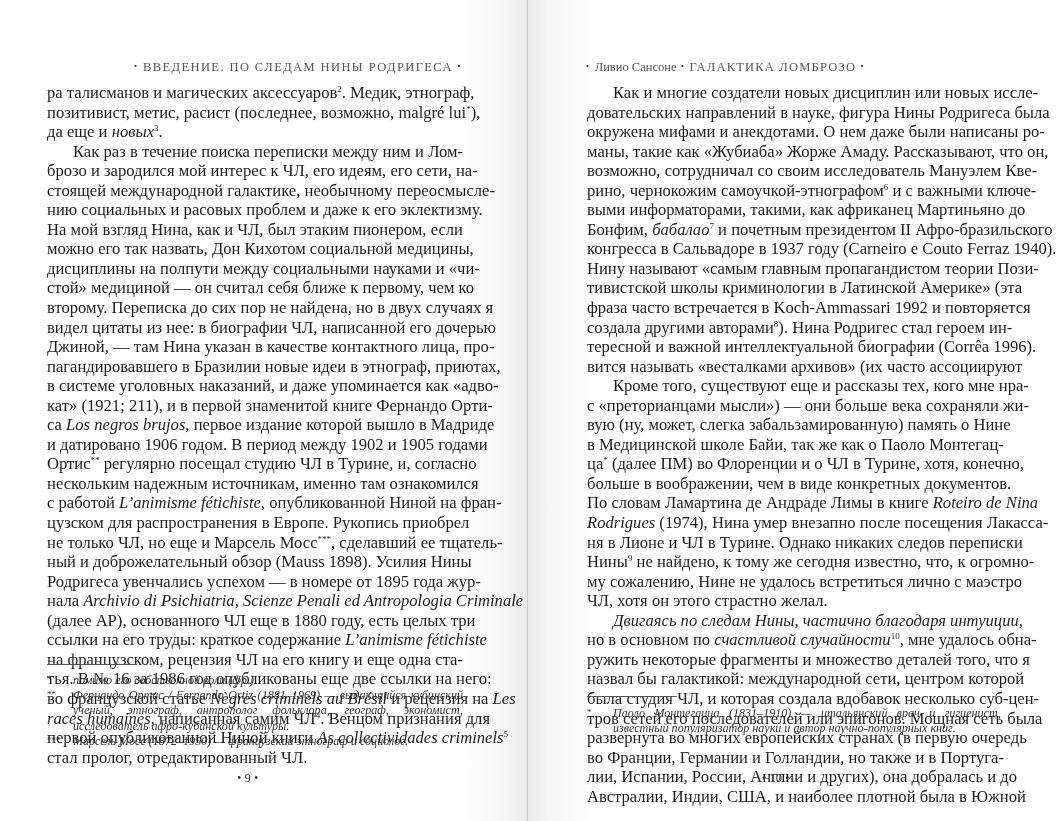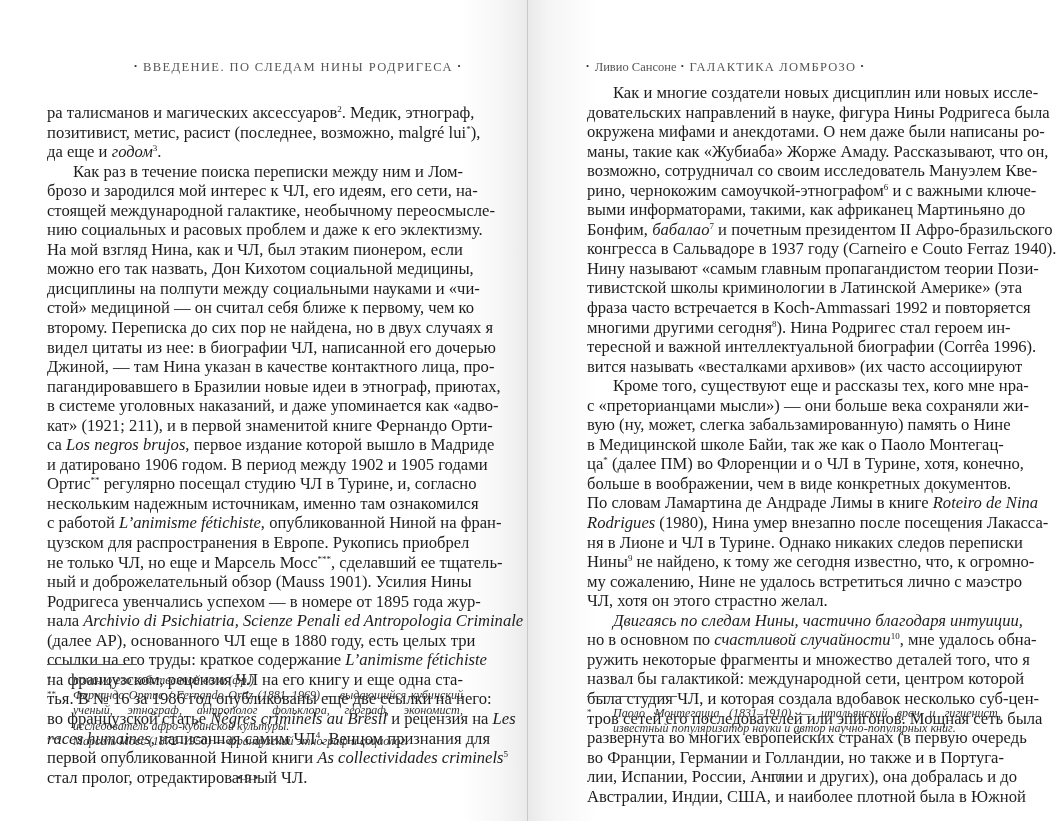--- a/index.html
+++ b/index.html
@@ -28,21 +28,21 @@
   .page-right .running-head { left: 58px; letter-spacing: 1.2px; }
   .running-head .author { letter-spacing: 0; font-style: normal; }
   .bullet { font-size: 9px; vertical-align: 2px; color: #333; }
 
   .body {
     position: absolute; top: 83px;
     font-family: "Liberation Serif", serif;
     font-size: 16.6px; line-height: 19.55px;
     text-align: justify; hyphens: manual;
   }
-  .page-left .body { left: 47px; width: 416px; margin-top: 20px; }
+  .page-left .body { left: 47px; width: 416px; }
   .page-right .body { left: 59px; width: 414px; }
   .body p { margin: 0; }
   .line { display: block; text-align: justify; text-align-last: justify; white-space: nowrap; }
   .line.last { text-align-last: left; }
   sup { font-size: 9px; line-height: 0; vertical-align: 6px; }
   i { font-style: italic; }
 
   .fn-rule { position: absolute; height: 1px; background: #555; width: 90px; }
   .page-left .fn-rule { left: 47px; top: 664px; }
   .page-right .fn-rule { left: 59px; top: 696px; }
@@ -74,21 +74,21 @@
   <div class="page page-left">
     <div class="running-head">
       <span class="bullet">•</span>
       <span>ВВЕДЕНИЕ. ПО СЛЕДАМ НИНЫ РОДРИГЕСА</span>
       <span class="bullet">•</span>
     </div>
     <div class="body">
         <p>
           <span class="line"><span>ра талисманов и магических аксессуаров</span><sup>2</sup><span>. Медик, этнограф,</span></span>
           <span class="line"><span>позитивист, метис, расист (последнее, возможно, malgré lui</span><sup>*</sup><span>),</span></span>
-          <span class="line last"><span>да еще и </span><i>годом</i><sup>3</sup><span>.</span></span>
+          <span class="line last"><span>да еще и </span><i>новых</i><sup>3</sup><span>.</span></span>
         </p>
         <p>
           <span class="line" style="text-indent: 26px;"><span>Как раз в течение поиска переписки между ним и Лом-</span></span>
           <span class="line"><span>брозо и зародился мой интерес к ЧЛ, его идеям, его сети, на-</span></span>
           <span class="line"><span>стоящей международной галактике, необычному переосмысле-</span></span>
           <span class="line"><span>нию социальных и расовых проблем и даже к его эклектизму.</span></span>
           <span class="line"><span>На мой взгляд Нина, как и ЧЛ, был этаким пионером, если</span></span>
           <span class="line"><span>можно его так назвать, Дон Кихотом социальной медицины,</span></span>
           <span class="line"><span>дисциплины на полпути между социальными науками и «чи-</span></span>
           <span class="line"><span>стой» медициной — он считал себя ближе к первому, чем ко</span></span>
@@ -98,21 +98,21 @@
           <span class="line"><span>пагандировавшего в Бразилии новые идеи в этнограф, приютах,</span></span>
           <span class="line"><span>в системе уголовных наказаний, и даже упоминается как «адво-</span></span>
           <span class="line"><span>кат» (1921; 211), и в первой знаменитой книге Фернандо Орти-</span></span>
           <span class="line"><span>са </span><i>Los negros brujos</i><span>, первое издание которой вышло в Мадриде</span></span>
           <span class="line"><span>и датировано 1906 годом. В период между 1902 и 1905 годами</span></span>
           <span class="line"><span>Ортис</span><sup>**</sup><span> регулярно посещал студию ЧЛ в Турине, и, согласно</span></span>
           <span class="line"><span>нескольким надежным источникам, именно там ознакомился</span></span>
           <span class="line"><span>с работой </span><i>L’animisme fétichiste</i><span>, опубликованной Ниной на фран-</span></span>
           <span class="line"><span>цузском для распространения в Европе. Рукопись приобрел</span></span>
           <span class="line"><span>не только ЧЛ, но еще и Марсель Мосс</span><sup>***</sup><span>, сделавший ее тщатель-</span></span>
-          <span class="line"><span>ный и доброжелательный обзор (Mauss 1901). Усилия Нины</span></span>
+          <span class="line"><span>ный и доброжелательный обзор (Mauss 1898). Усилия Нины</span></span>
           <span class="line"><span>Родригеса увенчались успехом — в номере от 1895 года жур-</span></span>
           <span class="line"><span>нала </span><i>Archivio di Psichiatria, Scienze Penali ed Antropologia Criminale</i></span>
           <span class="line"><span>(далее АР), основанного ЧЛ еще в 1880 году, есть целых три</span></span>
           <span class="line"><span>ссылки на его труды: краткое содержание </span><i>L’animisme fétichiste</i></span>
           <span class="line"><span>на французском, рецензия ЧЛ на его книгу и еще одна ста-</span></span>
           <span class="line"><span>тья. В № 16 за 1986 год опубликованы еще две ссылки на него:</span></span>
           <span class="line"><span>во французской статье </span><i>Nègres criminels au Brésil</i><span> и рецензия на </span><i>Les</i></span>
           <span class="line"><i>races humaines</i><span>, написанная самим ЧЛ</span><sup>4</sup><span>. Венцом признания для</span></span>
           <span class="line"><span>первой опубликованной Ниной книги </span><i>As collectividades criminels</i><sup>5</sup></span>
           <span class="line last"><span>стал пролог, отредактированный ЧЛ.</span></span>
@@ -153,33 +153,33 @@
           <span class="line"><span>окружена мифами и анекдотами. О нем даже были написаны ро-</span></span>
           <span class="line"><span>маны, такие как «Жубиаба» Жорже Амаду. Рассказывают, что он,</span></span>
           <span class="line"><span>возможно, сотрудничал со своим исследователь Мануэлем Кве-</span></span>
           <span class="line"><span>рино, чернокожим самоучкой-этнографом</span><sup>6</sup><span> и с важными ключе-</span></span>
           <span class="line"><span>выми информаторами, такими, как африканец Мартиньяно до</span></span>
           <span class="line"><span>Бонфим, </span><i>бабалао</i><sup>7</sup><span> и почетным президентом II Афро-бразильского</span></span>
           <span class="line"><span>конгресса в Сальвадоре в 1937 году (Carneiro e Couto Ferraz 1940).</span></span>
           <span class="line"><span>Нину называют «самым главным пропагандистом теории Пози-</span></span>
           <span class="line"><span>тивистской школы криминологии в Латинской Америке» (эта</span></span>
           <span class="line"><span>фраза часто встречается в Koch-Ammassari 1992 и повторяется</span></span>
-          <span class="line"><span>многими другими сегодня</span><sup>8</sup><span>). Нина Родригес стал героем ин-</span></span>
+          <span class="line"><span>создала другими авторами</span><sup>8</sup><span>). Нина Родригес стал героем ин-</span></span>
           <span class="line last"><span>тересной и важной интеллектуальной биографии (Corrêa 1996).</span></span>
         </p>
         <p>
           <span class="line"><span>вится называть «весталками архивов» (их часто ассоциируют</span></span>
           <span class="line" style="text-indent: 26px;"><span>Кроме того, существуют еще и рассказы тех, кого мне нра-</span></span>
           <span class="line"><span>с «преторианцами мысли») — они больше века сохраняли жи-</span></span>
           <span class="line"><span>вую (ну, может, слегка забальзамированную) память о Нине</span></span>
           <span class="line"><span>в Медицинской школе Байи, так же как о Паоло Монтегац-</span></span>
           <span class="line"><span>ца</span><sup>*</sup><span> (далее ПМ) во Флоренции и о ЧЛ в Турине, хотя, конечно,</span></span>
           <span class="line"><span>больше в воображении, чем в виде конкретных документов.</span></span>
           <span class="line"><span>По словам Ламартина де Андраде Лимы в книге </span><i>Roteiro de Nina</i></span>
-          <span class="line"><i>Rodrigues</i><span> (1980), Нина умер внезапно после посещения Лакасса-</span></span>
+          <span class="line"><i>Rodrigues</i><span> (1974), Нина умер внезапно после посещения Лакасса-</span></span>
           <span class="line"><span>ня в Лионе и ЧЛ в Турине. Однако никаких следов переписки</span></span>
           <span class="line"><span>Нины</span><sup>9</sup><span> не найдено, к тому же сегодня известно, что, к огромно-</span></span>
           <span class="line"><span>му сожалению, Нине не удалось встретиться лично с маэстро</span></span>
           <span class="line last"><span>ЧЛ, хотя он этого страстно желал.</span></span>
         </p>
         <p>
           <span class="line" style="text-indent: 26px; font-style: italic;"><span>Двигаясь по следам Нины, частично благодаря интуиции,</span></span>
           <span class="line"><span>но в основном по </span><i>счастливой случайности</i><sup>10</sup><span>, мне удалось обна-</span></span>
           <span class="line"><span>ружить некоторые фрагменты и множество деталей того, что я</span></span>
           <span class="line"><span>назвал бы галактикой: международной сети, центром которой</span></span>

